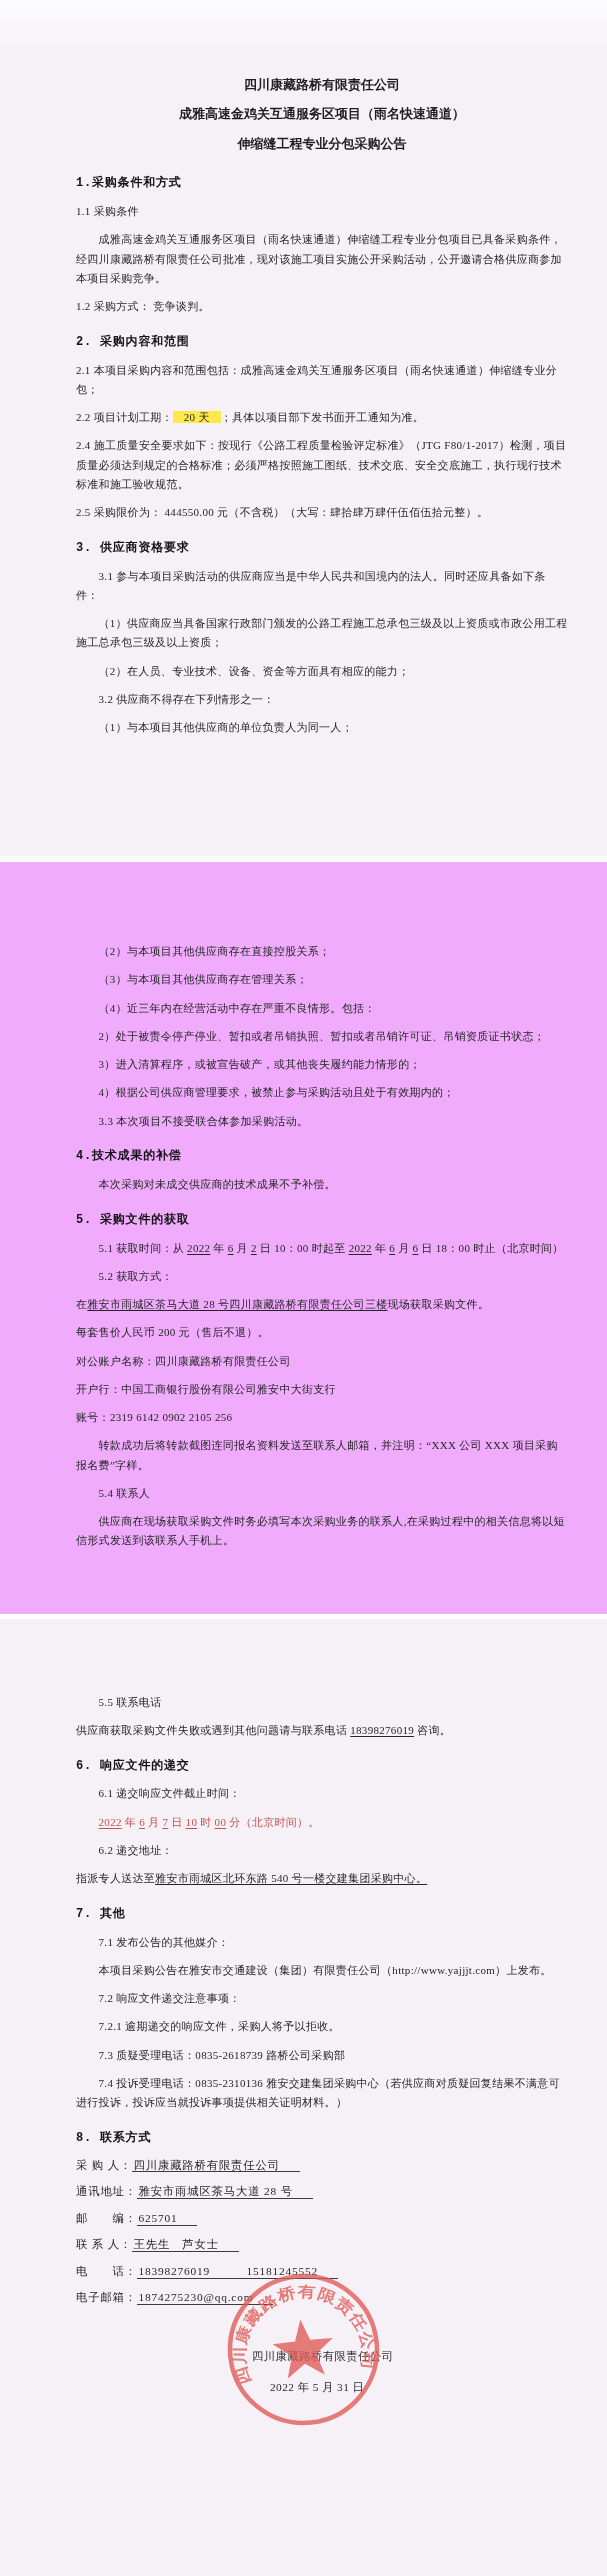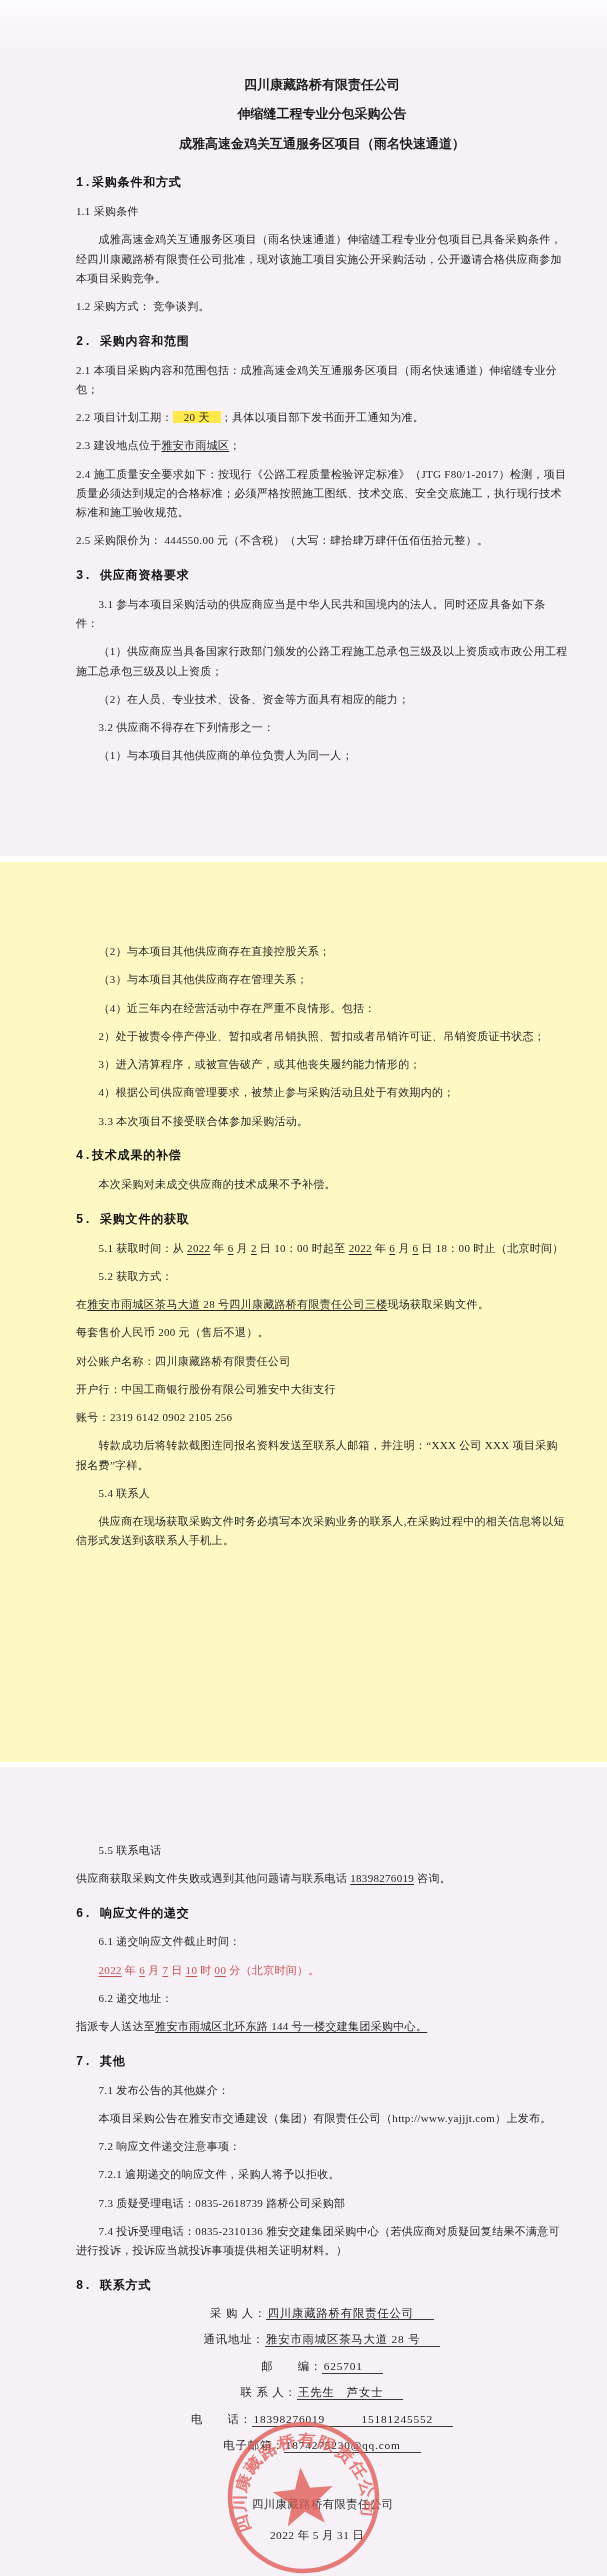--- a/index.html
+++ b/index.html
@@ -14,22 +14,22 @@
     width:607px;
     box-sizing:border-box;
     overflow:hidden;
   }
   #page1{
     height:856px;
     background:linear-gradient(180deg,#fdfcfe 0px,#f6f1f7 53px,#f6f1f7 100%);
     padding:70px 39px 0 76px;
   }
   #page2{
-    height:900px;
-    background:#fef9c3;
+    height:752px;
+    background:#f0abfc;
     margin-top:6px;
     padding:80px 39px 0 76px;
   }
   #page3{
     height:1113px;
     background:#f6f1f7;
     margin-top:4.6px;
     padding:74px 39px 0 76px;
   }
   .doc-title{
@@ -58,21 +58,20 @@
   p.indent{ text-indent:2.05em; }
   .seg-u{ text-decoration:underline; text-underline-offset:2.3px; }
   .seg-hl{ background:#ffe94a; padding:0 11px; }
   .seg-red{ color:#c5524e; }
   .seg-redu{ color:#c5524e; text-decoration:underline; text-underline-offset:2.3px; }
   .contact-row{
     margin:0 0 10px 0;
     font-size:11.4px;
     line-height:1.45;
     letter-spacing:0.8px;
-    text-align:center;
   }
   .contact-label{ color:#262626; }
   .contact-value{
     border-bottom:1px solid #3a3a3a;
     padding:0 20px 0.8px 1.5px;
   }
   .sign-block{
     position:absolute;
     left:252px;
     top:730px;
@@ -92,33 +91,32 @@
   }
 </style>
 </head>
 <body>
 
 <main>
 
   <section class="page" id="page1">
     <h1 class="doc-title">
       <div>四川康藏路桥有限责任公司</div>
+      <div>成雅高速金鸡关互通服务区项目（雨名快速通道）</div>
       <div>伸缩缝工程专业分包采购公告</div>
-      <div>成雅高速金鸡关互通服务区项目（雨名快速通道）</div>
     </h1>
 
     <div class="sec-h">1.采购条件和方式</div>
     <p class="body">1.1 采购条件</p>
     <p class="body indent">成雅高速金鸡关互通服务区项目（雨名快速通道）伸缩缝工程专业分包项目已具备采购条件，经四川康藏路桥有限责任公司批准，现对该施工项目实施公开采购活动，公开邀请合格供应商参加本项目采购竞争。</p>
     <p class="body">1.2 采购方式： 竞争谈判。</p>
 
     <div class="sec-h">2. 采购内容和范围</div>
     <p class="body">2.1 本项目采购内容和范围包括：成雅高速金鸡关互通服务区项目（雨名快速通道）伸缩缝专业分包；</p>
     <p class="body"><span>2.2 项目计划工期：</span><span class="seg-hl">20 天</span><span>；具体以项目部下发书面开工通知为准。</span></p>
-    <p class="body"><span>2.3 建设地点位于</span><span class="seg-u">雅安市雨城区</span><span>；</span></p>
     <p class="body">2.4 施工质量安全要求如下：按现行《公路工程质量检验评定标准》（JTG F80/1-2017）检测，项目质量必须达到规定的合格标准；必须严格按照施工图纸、技术交底、安全交底施工，执行现行技术标准和施工验收规范。</p>
     <p class="body">2.5 采购限价为： 444550.00 元（不含税）（大写：肆拾肆万肆仟伍佰伍拾元整）。</p>
 
     <div class="sec-h">3.  供应商资格要求</div>
     <p class="body indent">3.1 参与本项目采购活动的供应商应当是中华人民共和国境内的法人。同时还应具备如下条件：</p>
     <p class="body indent">（1）供应商应当具备国家行政部门颁发的公路工程施工总承包三级及以上资质或市政公用工程施工总承包三级及以上资质；</p>
     <p class="body indent">（2）在人员、专业技术、设备、资金等方面具有相应的能力；</p>
     <p class="body indent">3.2  供应商不得存在下列情形之一：</p>
     <p class="body indent">（1）与本项目其他供应商的单位负责人为同一人；</p>
   </section>
@@ -149,21 +147,21 @@
   </section>
 
   <section class="page" id="page3">
     <p class="body indent">5.5 联系电话</p>
     <p class="body"><span>供应商获取采购文件失败或遇到其他问题请与联系电话 </span><span class="seg-u">18398276019</span><span> 咨询。</span></p>
 
     <div class="sec-h">6.  响应文件的递交</div>
     <p class="body indent">6.1 递交响应文件截止时间：</p>
     <p class="body indent"><span class="seg-redu">2022</span><span class="seg-red"> 年 </span><span class="seg-redu">6</span><span class="seg-red"> 月 </span><span class="seg-redu">7</span><span class="seg-red"> 日 </span><span class="seg-redu">10</span><span class="seg-red"> 时 </span><span class="seg-redu">00</span><span class="seg-red"> 分（北京时间）。</span></p>
     <p class="body indent">6.2 递交地址：</p>
-    <p class="body"><span>指派专人送达至</span><span class="seg-u">雅安市雨城区北环东路 144 号一楼交建集团采购中心。</span></p>
+    <p class="body"><span>指派专人送达至</span><span class="seg-u">雅安市雨城区北环东路 540 号一楼交建集团采购中心。</span></p>
 
     <div class="sec-h">7.  其他</div>
     <p class="body indent">7.1 发布公告的其他媒介：</p>
     <p class="body indent">本项目采购公告在雅安市交通建设（集团）有限责任公司（http://www.yajjjt.com）上发布。</p>
     <p class="body indent">7.2 响应文件递交注意事项：</p>
     <p class="body indent">7.2.1 逾期递交的响应文件，采购人将予以拒收。</p>
     <p class="body indent">7.3  质疑受理电话：0835-2618739 路桥公司采购部</p>
     <p class="body indent">7.4  投诉受理电话：0835-2310136 雅安交建集团采购中心（若供应商对质疑回复结果不满意可进行投诉，投诉应当就投诉事项提供相关证明材料。）</p>
 
     <div class="sec-h">8.  联系方式</div>

